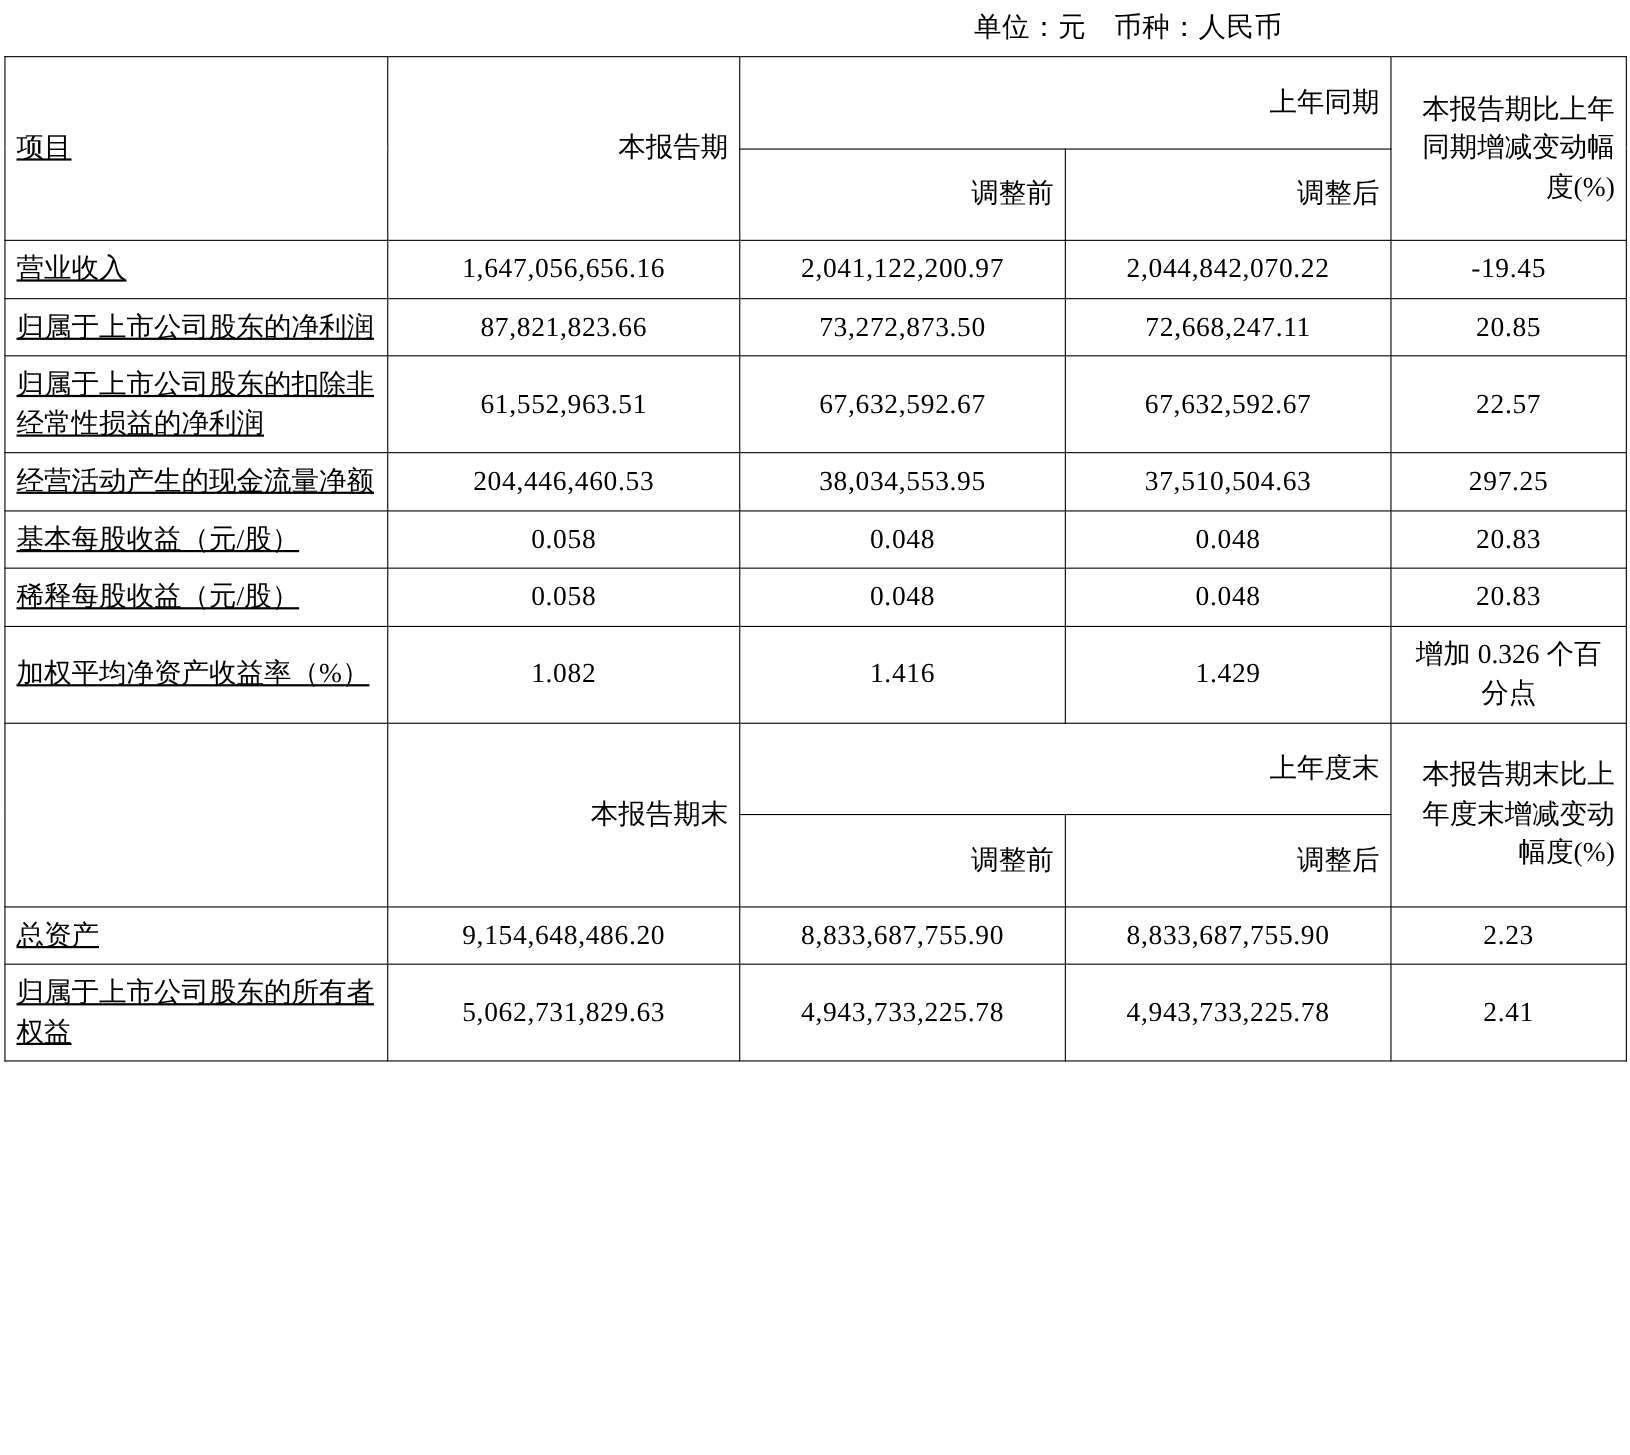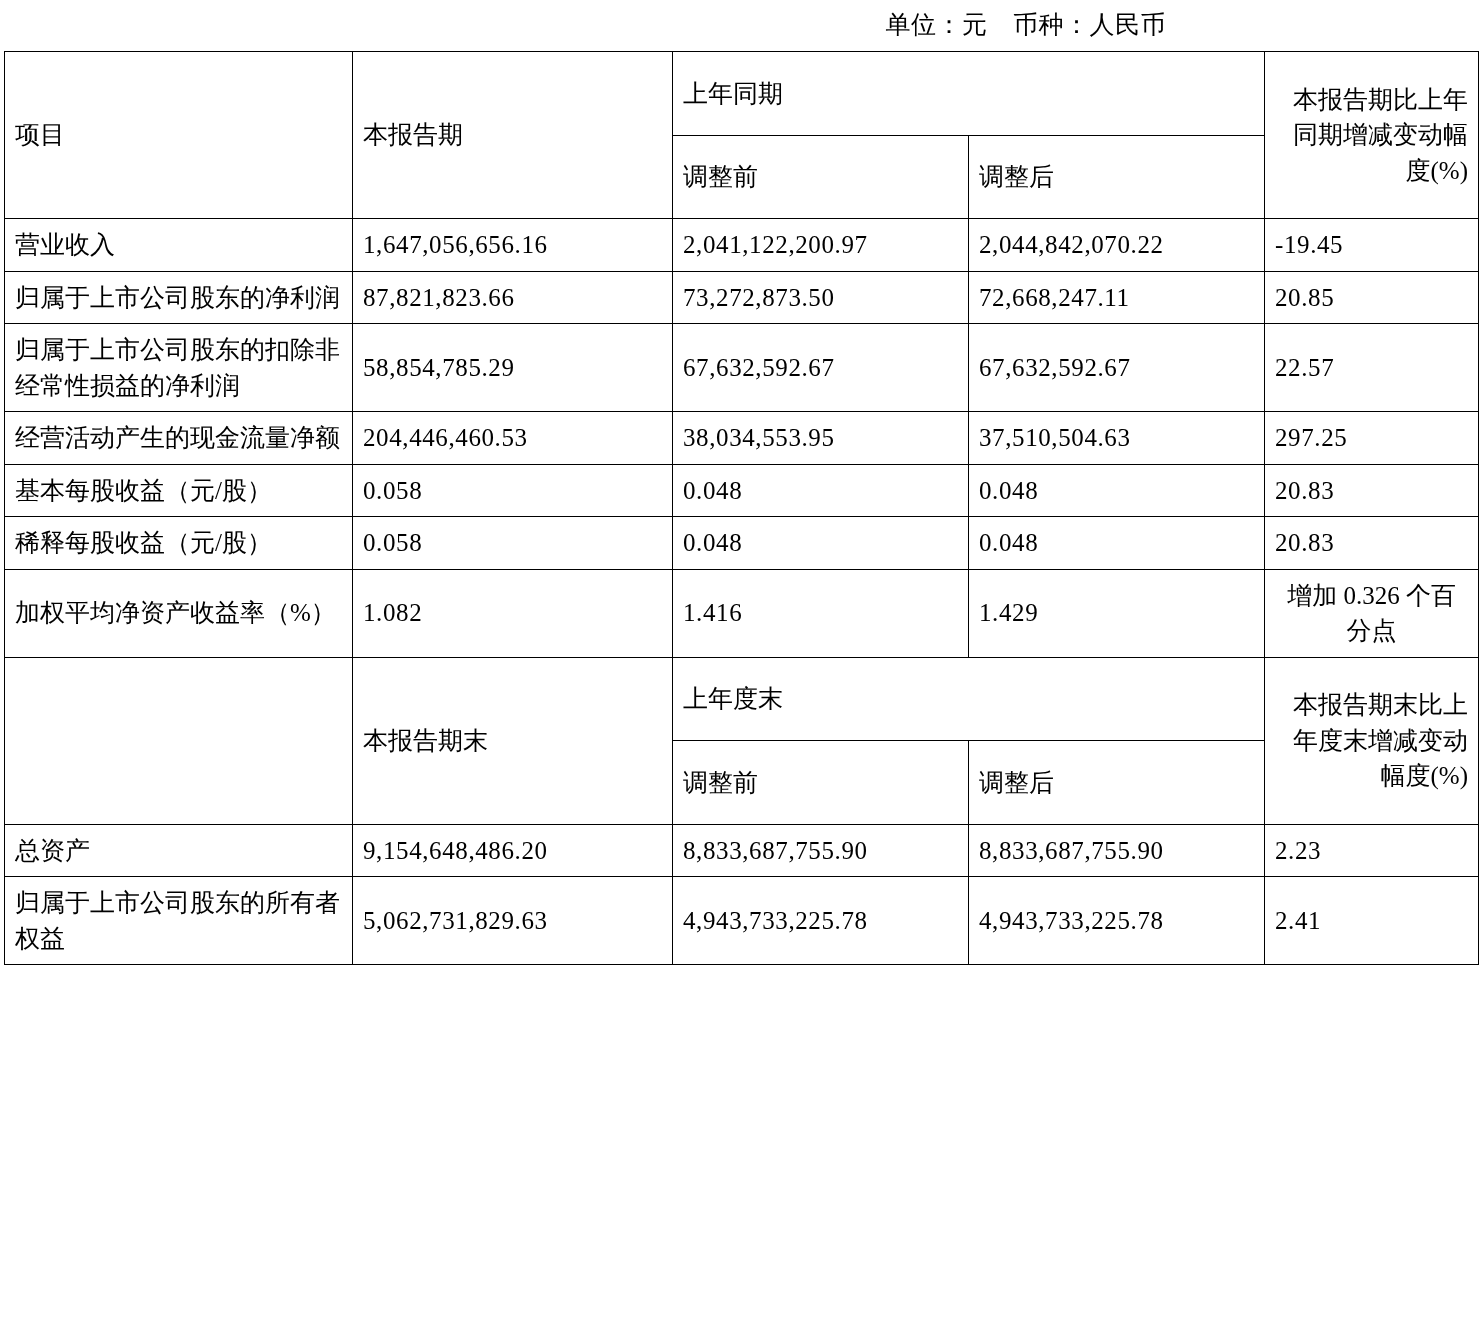--- a/index.html
+++ b/index.html
@@ -40,29 +40,29 @@
     vertical-align: middle;
     line-height: 1.42;
     word-break: break-all;
   }
   .c-item { width: 348px; }
   .c-cur  { width: 320px; }
   .c-pre  { width: 296px; }
   .c-post { width: 296px; }
   .c-chg  { width: 214px; }
 
-  .txt-l { text-align: left; }
+  .txt-l { text-align: left; text-decoration: underline; }
   .num {
-    text-align: left;
+    text-align: center;
     font-family: "Liberation Serif", "DejaVu Serif", serif;
     letter-spacing: 0.6px;
     padding-right: 14px;
     white-space: nowrap;
   }
-  .hdr { text-align: left; }
+  .hdr { text-align: right; }
   .tall { height: 150px; }
   .label-cell { padding-left: 12px; }
   .wrapcell { line-height: 1.5; }
   .chg-wrap {
     text-align: center;
     line-height: 1.5;
     padding-right: 12px;
   }
   .hdr-stack {
     text-align: right;
@@ -108,21 +108,21 @@
       <tr>
         <td class="txt-l label-cell wrapcell">归属于上市公司股东的净利润</td>
         <td class="num">87,821,823.66</td>
         <td class="num">73,272,873.50</td>
         <td class="num">72,668,247.11</td>
         <td class="num">20.85</td>
       </tr>
 
       <tr>
         <td class="txt-l label-cell wrapcell">归属于上市公司股东的扣除非经常性损益的净利润</td>
-        <td class="num">58,854,785.29</td>
+        <td class="num">61,552,963.51</td>
         <td class="num">67,632,592.67</td>
         <td class="num">67,632,592.67</td>
         <td class="num">22.57</td>
       </tr>
 
       <tr>
         <td class="txt-l label-cell wrapcell">经营活动产生的现金流量净额</td>
         <td class="num">204,446,460.53</td>
         <td class="num">38,034,553.95</td>
         <td class="num">37,510,504.63</td>

